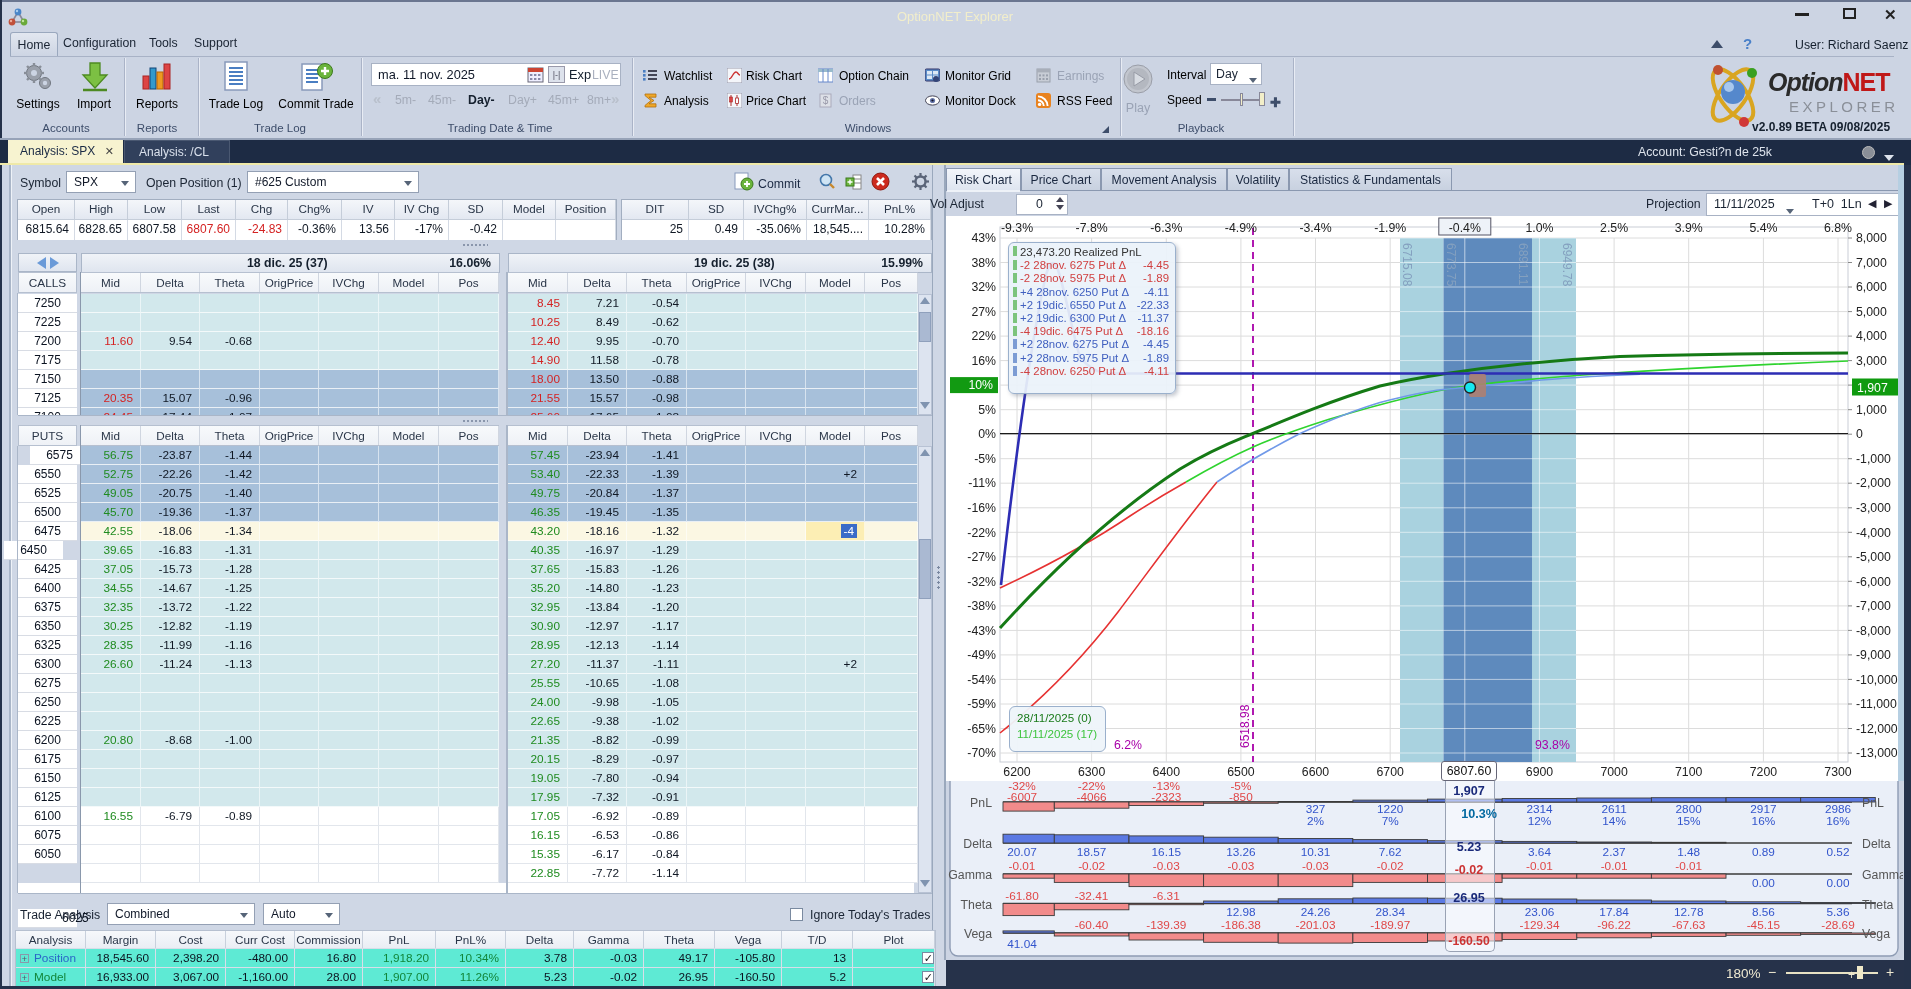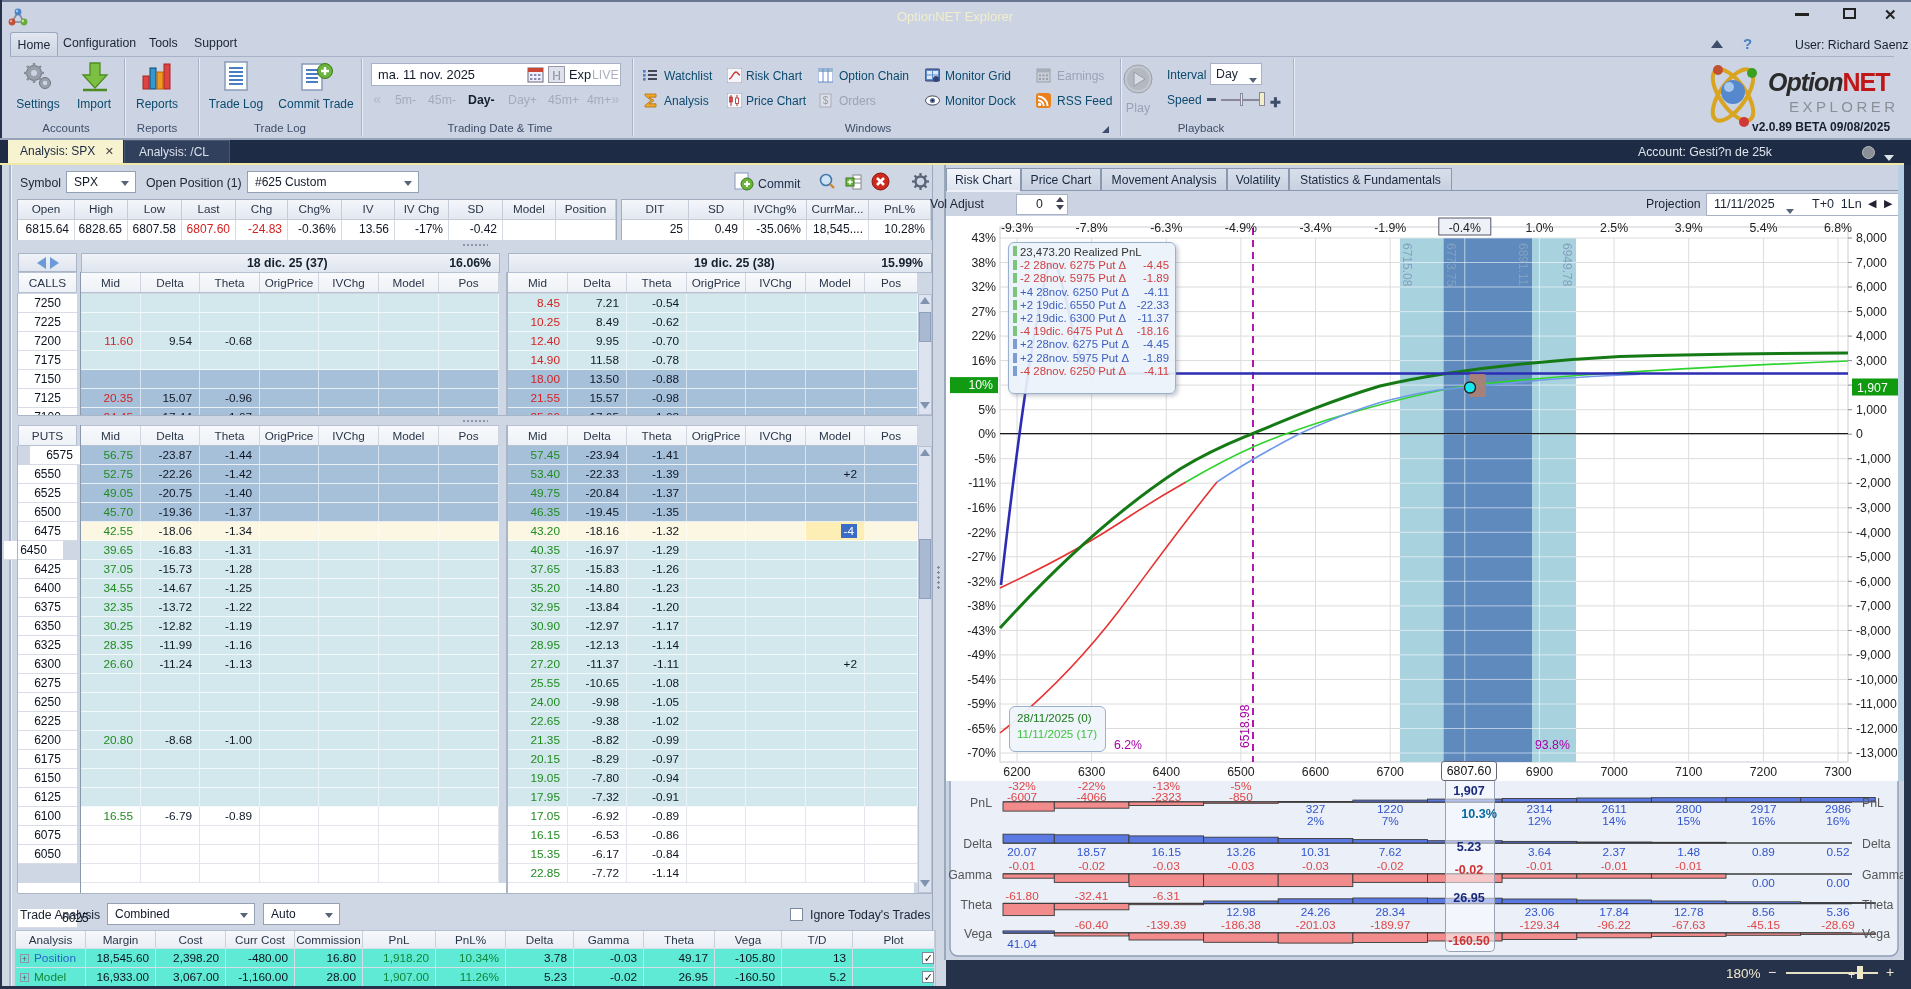--- a/index.html
+++ b/index.html
@@ -1,20 +1,20 @@
 <!DOCTYPE html>
 <html><head><meta charset="utf-8"><style>
 *{margin:0;padding:0;box-sizing:border-box;}
 html,body{width:1911px;height:989px;overflow:hidden;}
 body{font-family:"Liberation Sans",sans-serif;background:#ccd4e3;position:relative;font-size:12px;color:#1a2433;}
 .abs{position:absolute;}
 .tc{text-align:center;}
 .grp-sep{position:absolute;top:58px;height:78px;width:2px;border-left:1px solid #aab3c7;border-right:1px solid #e8ecf4;}
 .grplabel{position:absolute;top:122px;height:14px;font-size:11.5px;color:#3d4d6a;text-align:center;}
-.riblabel{position:absolute;font-size:12px;color:#0c4a6e;}
+.riblabel{position:absolute;font-size:12px;color:#000000;}
 .gray{color:#9aa3b5;}
 .fieldbox{position:absolute;background:#fff;border:1px solid #a8b2c4;}
 .tabact{position:absolute;top:140px;height:23px;background:#f7f3d0;color:#1a2a44;font-size:12px;line-height:23px;}
 .tabina{position:absolute;top:140px;height:23px;background:#31405c;color:#d9e0ec;font-size:12px;line-height:22px;border:1px solid #4a5871;border-bottom:none;}
 .qh{display:inline-block;height:19px;line-height:18px;text-align:center;font-size:11.7px;color:#2a3648;border-right:1px solid #c5cdd9;vertical-align:top;background:linear-gradient(#f4f6fa,#e3e8f1);}
 .qv{display:inline-block;height:20px;line-height:19px;text-align:right;font-size:12px;color:#0c1420;border-right:1px solid #d4dae4;vertical-align:top;background:#fff;padding-right:5px;}
 .ch{display:inline-block;height:20px;line-height:19px;text-align:center;font-size:11.7px;color:#2a3648;border-right:1px solid #d0d6e0;vertical-align:top;background:linear-gradient(#f8fafc,#eef1f6);}
 .row{position:absolute;left:0;height:19px;white-space:nowrap;}
 .cell{display:inline-block;height:19px;line-height:18px;font-size:11.8px;text-align:right;padding-right:7px;vertical-align:top;border-right:1px solid rgba(255,255,255,0.55);border-bottom:1px solid rgba(255,255,255,0.75);}
 .cellw{border-right:1px solid #e2e6ec;border-bottom:1px solid #e2e6ec;}
@@ -134,21 +134,21 @@
 </svg>
 <div class="abs" style="left:548px;top:66px;width:17px;height:17px;background:#dde2ec;border:1px solid #99a;color:#556;font-size:9px;text-align:center;line-height:16px;">|-|</div>
 <div class="abs" style="left:569px;top:67px;font-size:12.8px;color:#15202e;">Exp</div>
 <div class="abs" style="left:592px;top:68px;font-size:12.3px;color:#aab1bf;">LIVE</div>
 <div class="abs" style="left:373px;top:90px;font-size:15px;font-weight:bold;color:#b9c0cc;">«</div>
 <div class="abs" style="left:395px;top:93px;font-size:12.3px;color:#a4abb9;">5m-</div>
 <div class="abs" style="left:428px;top:93px;font-size:12.3px;color:#a4abb9;">45m-</div>
 <div class="abs" style="left:468px;top:93px;font-size:12.3px;color:#15202e;font-weight:bold;">Day-</div>
 <div class="abs" style="left:508px;top:93px;font-size:12.3px;color:#a4abb9;">Day+</div>
 <div class="abs" style="left:548px;top:93px;font-size:12.3px;color:#a4abb9;">45m+</div>
-<div class="abs" style="left:587px;top:93px;font-size:12.3px;color:#a4abb9;">4m+</div>
+<div class="abs" style="left:587px;top:93px;font-size:12.3px;color:#a4abb9;">8m+</div>
 <div class="abs" style="left:611px;top:90px;font-size:15px;font-weight:bold;color:#b9c0cc;">»</div>
 <svg class="abs" style="left:643px;top:68px;" width="15" height="15" viewBox="0 0 15 15">
     <g stroke="#223" stroke-width="1.6">
       <line x1="5" y1="3" x2="14" y2="3"></line>
       <line x1="5" y1="7" x2="14" y2="7"></line>
       <line x1="5" y1="11" x2="14" y2="11"></line>
     </g>
     <g fill="#4a7ec2">
       <rect x="0" y="2" width="2.6" height="2.6"></rect>
       <rect x="0" y="6" width="2.6" height="2.6"></rect>

